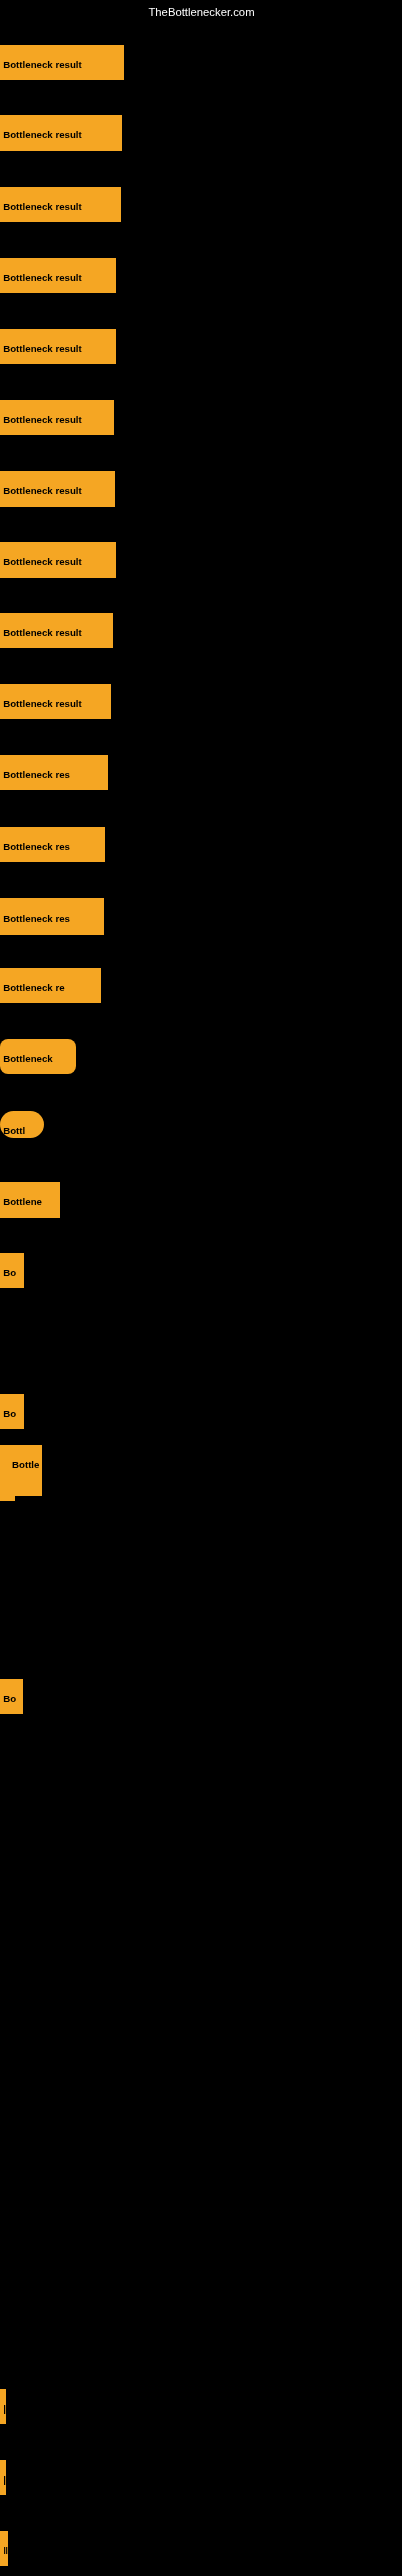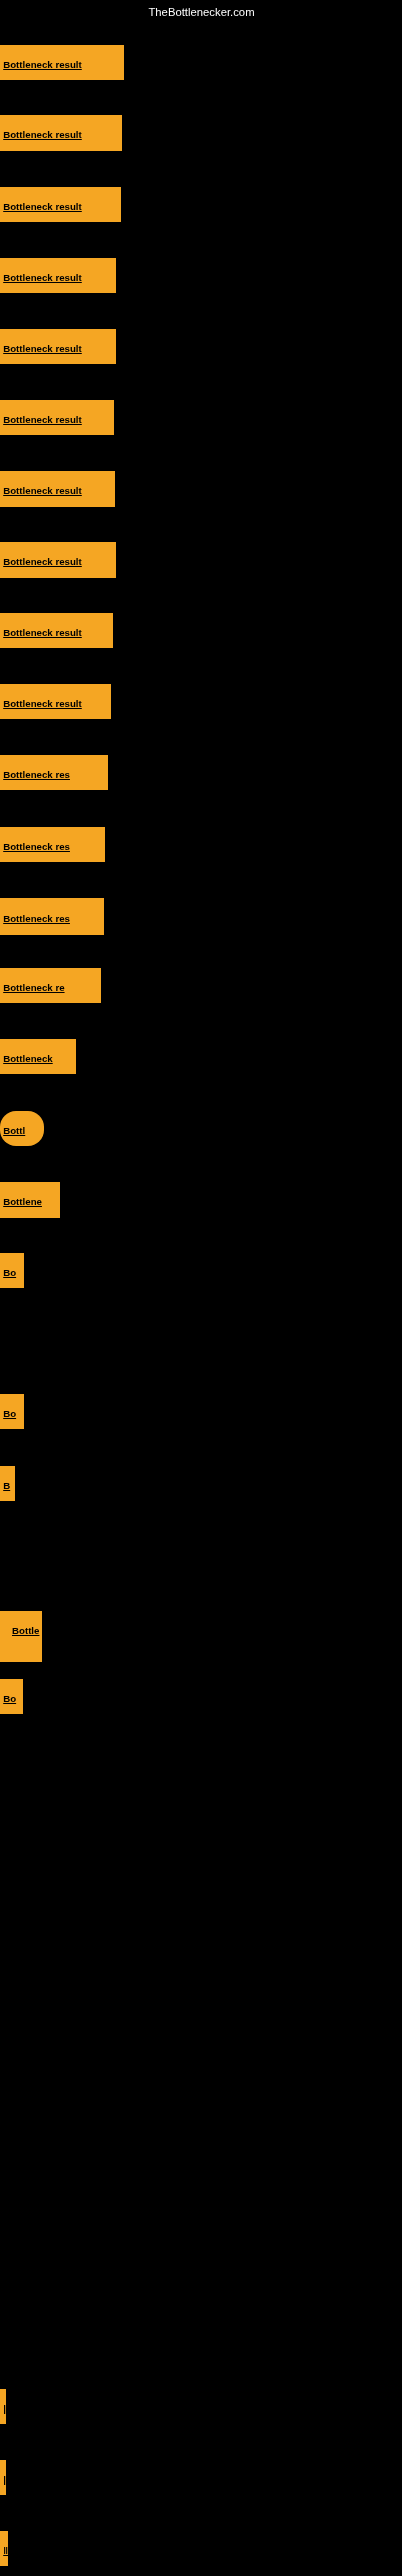--- a/index.html
+++ b/index.html
@@ -27,21 +27,20 @@
     .bottleneck-label {
       position: absolute;
       left: 0;
       background-color: #f5a623;
       color: #000000;
       font-size: 9.7px;
       font-weight: bold;
       padding: 1.6px 3.2px;
       white-space: nowrap;
       overflow: hidden;
-      text-decoration: underline;
     }
   </style>
 </head>
 <body>
 
 <span class="site-title">TheBottlenecker.com</span>
 
 <div class="bottleneck-label" style="top: 45px; width: 124px; height: 35px; line-height: 35px;">Bottleneck result</div>
 <div class="bottleneck-label" style="top: 115px; width: 122px; height: 36px; line-height: 36px;">Bottleneck result</div>
 <div class="bottleneck-label" style="top: 187px; width: 121px; height: 35px; line-height: 35px;">Bottleneck result</div>
@@ -49,24 +48,24 @@
 <div class="bottleneck-label" style="top: 329px; width: 116px; height: 35px; line-height: 35px;">Bottleneck result</div>
 <div class="bottleneck-label" style="top: 400px; width: 114px; height: 35px; line-height: 35px;">Bottleneck result</div>
 <div class="bottleneck-label" style="top: 471px; width: 115px; height: 36px; line-height: 36px;">Bottleneck result</div>
 <div class="bottleneck-label" style="top: 542px; width: 116px; height: 36px; line-height: 36px;">Bottleneck result</div>
 <div class="bottleneck-label" style="top: 613px; width: 113px; height: 35px; line-height: 35px;">Bottleneck result</div>
 <div class="bottleneck-label" style="top: 684px; width: 111px; height: 35px; line-height: 35px;">Bottleneck result</div>
 <div class="bottleneck-label" style="top: 755px; width: 108px; height: 35px; line-height: 35px;">Bottleneck res</div>
 <div class="bottleneck-label" style="top: 827px; width: 105px; height: 35px; line-height: 35px;">Bottleneck res</div>
 <div class="bottleneck-label" style="top: 898px; width: 104px; height: 37px; line-height: 37px;">Bottleneck res</div>
 <div class="bottleneck-label" style="top: 968px; width: 101px; height: 35px; line-height: 35px;">Bottleneck re</div>
-<div class="bottleneck-label" style="top: 1039px; width: 76px; height: 35px; line-height: 35px;">Bottleneck</div>
-<div class="bottleneck-label" style="top: 1111px; width: 44px; height: 35px; line-height: 35px; border-radius: 16px;">Bottl</div>
+<div class="bottleneck-label" style="top: 1039px; width: 76px; height: 35px; line-height: 35px; border-radius: 8px;">Bottleneck</div>
+<div class="bottleneck-label" style="top: 1111px; width: 44px; height: 27px; line-height: 35px; border-radius: 16px;">Bottl</div>
 <div class="bottleneck-label" style="top: 1182px; width: 60px; height: 36px; line-height: 35px;">Bottlene</div>
 <div class="bottleneck-label" style="top: 1253px; width: 24px; height: 35px; line-height: 35px;">Bo</div>
 <div class="bottleneck-label" style="top: 1394px; width: 24px; height: 35px; line-height: 35px;">Bo</div>
 <div class="bottleneck-label" style="top: 1466px; width: 14.5px; height: 35px; line-height: 35px;">B</div>
-<div class="bottleneck-label" style="top: 1611px; width: 42px; height: 51px; line-height: 35px; padding-left: 12px;">Bottle</div>
+<div class="bottleneck-label" style="top: 1445px; width: 42px; height: 51px; line-height: 35px; padding-left: 12px;">Bottle</div>
 <div class="bottleneck-label" style="top: 1679px; width: 22.5px; height: 35px; line-height: 35px;">Bo</div>
 <div class="bottleneck-label" style="top: 2389px; width: 6.4px; height: 35px; line-height: 35px;">|</div>
 <div class="bottleneck-label" style="top: 2460px; width: 6.4px; height: 35px; line-height: 35px;">|</div>
 <div class="bottleneck-label" style="top: 2531px; width: 8px; height: 35px; line-height: 35px;">‖</div>
 
 
 </body></html>

